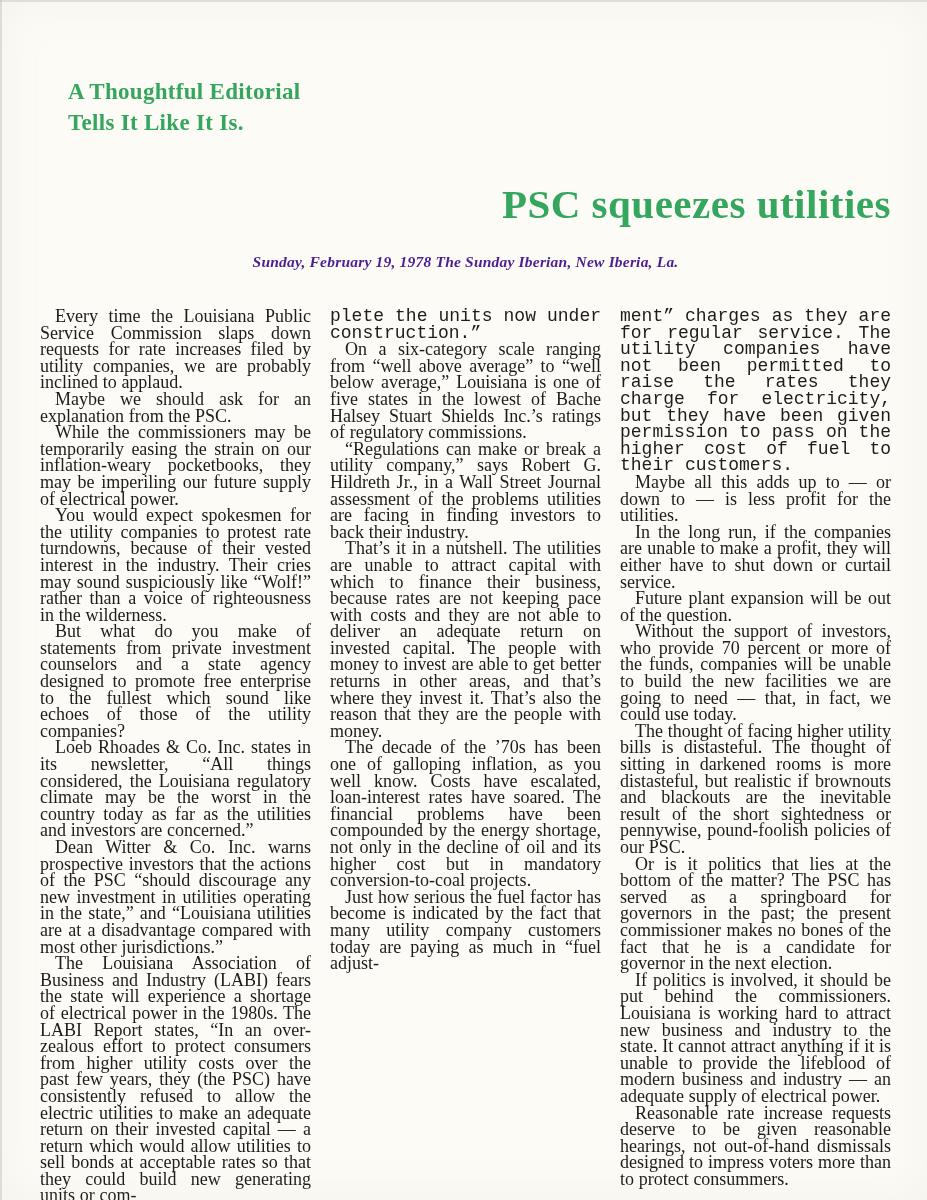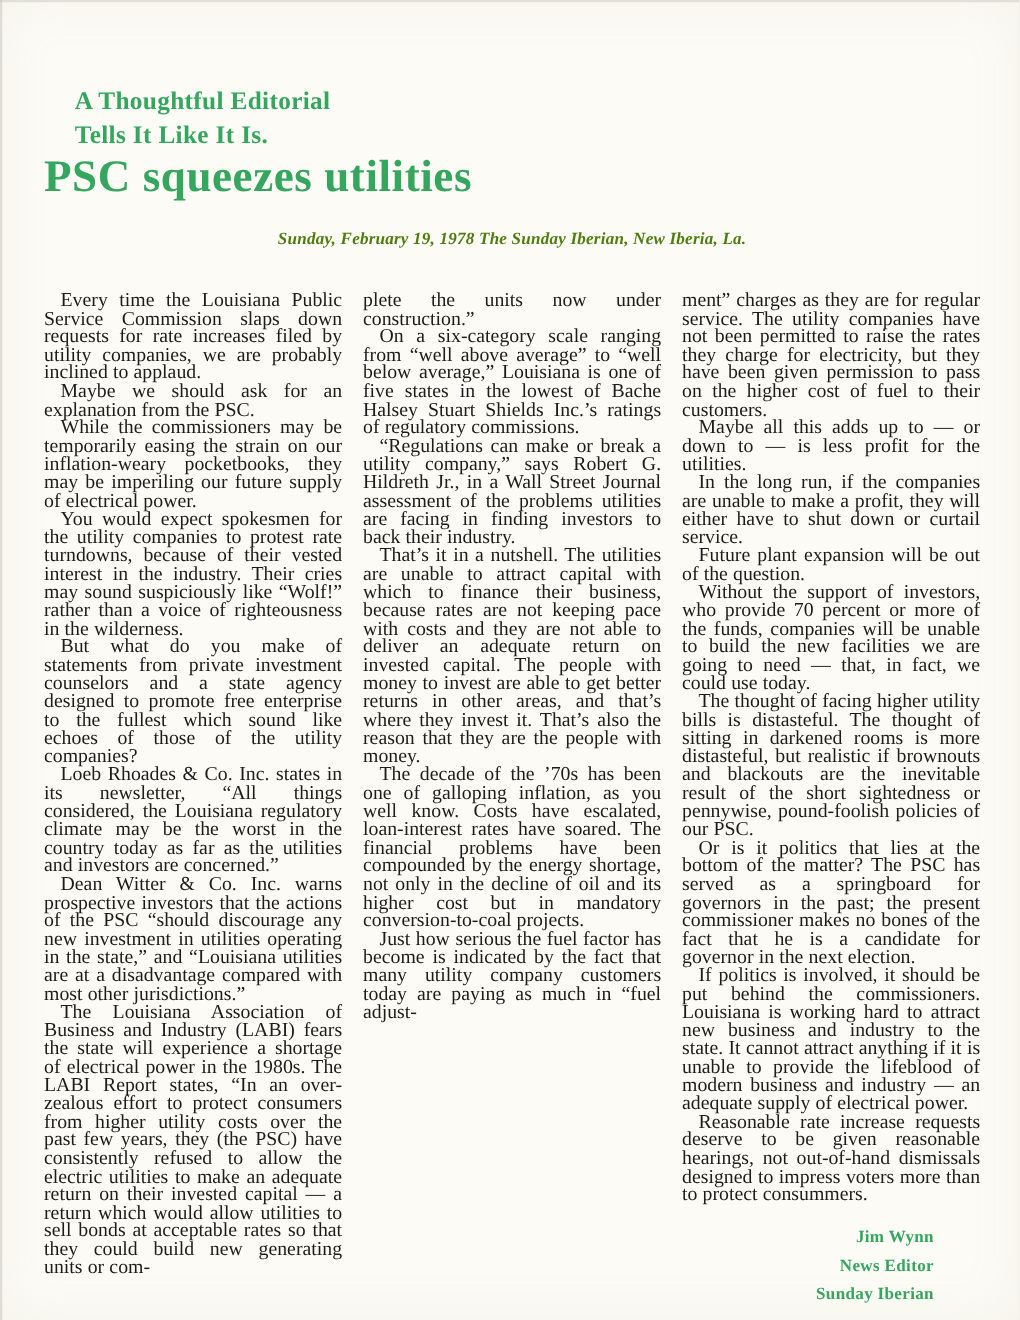--- a/index.html
+++ b/index.html
@@ -36,56 +36,57 @@
     margin-top: 76px;
     margin-left: 28px;
     color: var(--accent-green);
     font-weight: bold;
     font-size: 23px;
     line-height: 31px;
     letter-spacing: 0.3px;
   }
 
   .article-title {
-    text-align: left;
+    margin-top: 44px;
+    text-align: right;
     color: var(--accent-green);
     font-weight: bold;
     font-size: 41px;
     line-height: 44px;
     letter-spacing: 0.5px;
   }
 
   .dateline {
     margin-top: 27px;
     text-align: center;
     font-style: italic;
     font-weight: bold;
     font-size: 15.5px;
-    color: #4d7c0f;
+    color: #4c1d95;
     letter-spacing: 0.2px;
   }
 
   .columns {
     display: flex;
     gap: 19px;
     margin-top: 37px;
     color: var(--ink);
   }
   .col {
     flex: 1 1 0;
     min-width: 0;
   }
   .col p.para {
     font-size: 18px;
     line-height: 16.6px;
     text-align: justify;
     text-indent: 15px;
     word-spacing: 0.2px;
   }
-  .col p.para.no-indent { text-indent: 0; }
+  .col p.para.no-indent { text-indent: 0; font-family: Liberation Mono, monospace; }
 
   .signature {
     margin-top: 18px;
     text-align: right;
     padding-right: 42px;
     color: var(--accent-green);
     font-weight: bold;
     font-size: 15.5px;
     line-height: 26px;
     letter-spacing: 0.3px;

